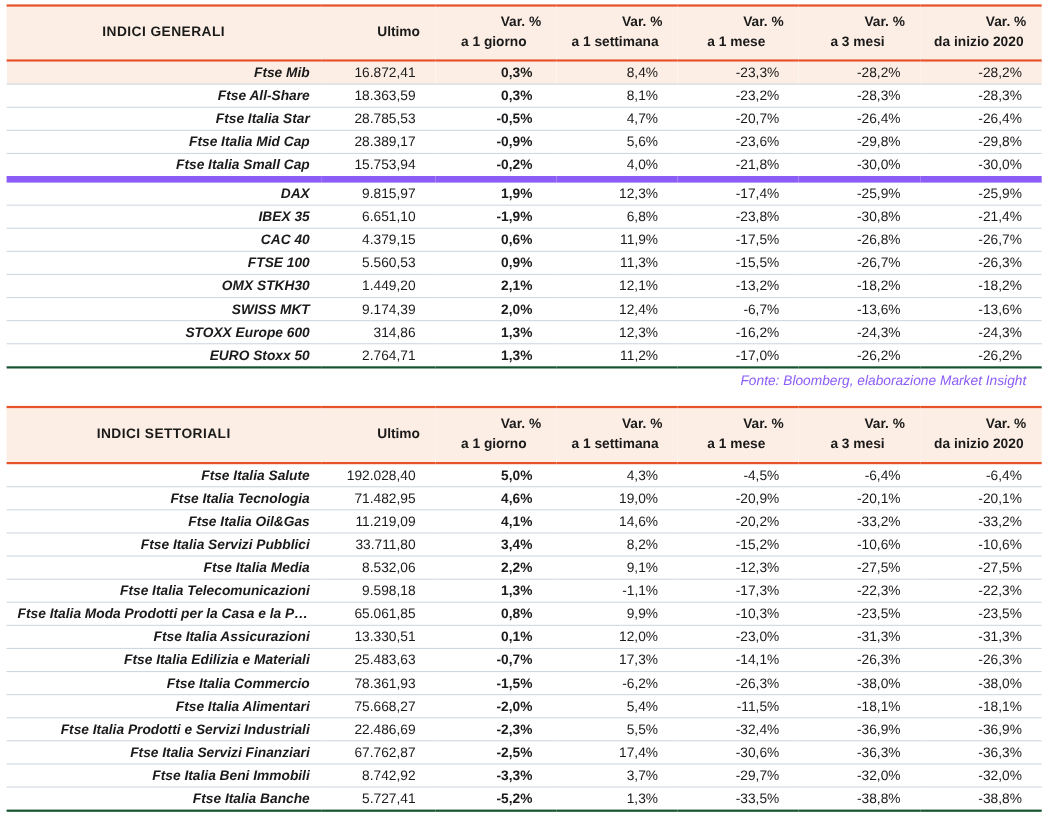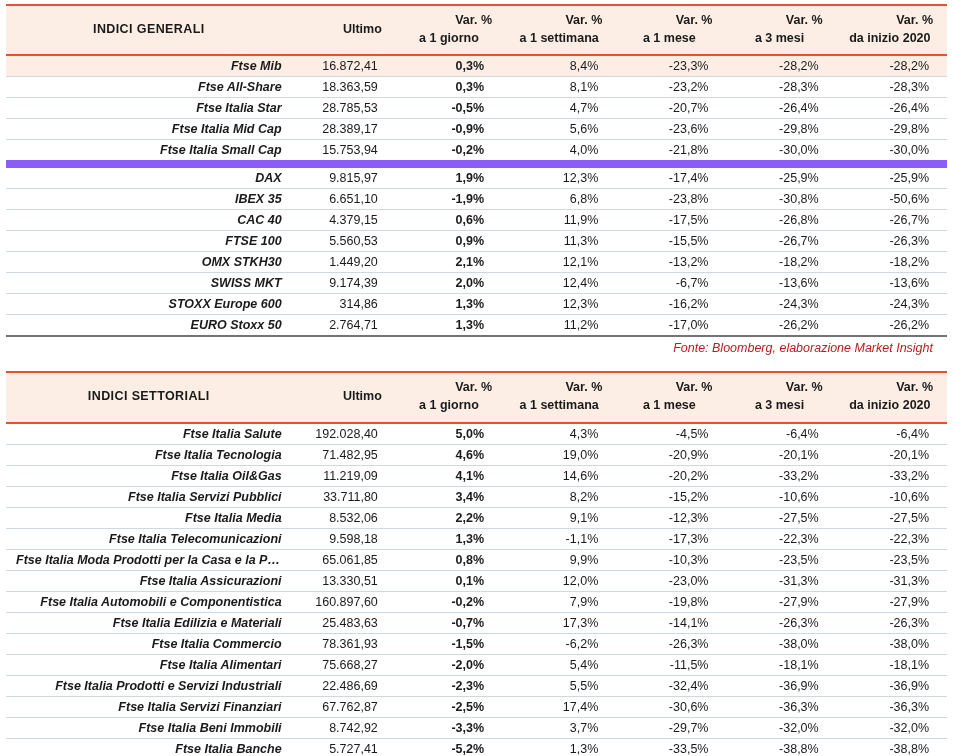--- a/index.html
+++ b/index.html
@@ -69,30 +69,30 @@
   }
   tbody td.num {
     text-align: right;
     padding-right: 18px;
   }
   tbody td.num.bold {
     font-weight: bold;
     padding-right: 22px;
   }
   tbody tr.grp-end td {
-    border-bottom: 8px solid #8b5cf6;
+    border-bottom: 6px solid #8b5cf6;
   }
   tbody tr.last-row td {
-    border-bottom: 2px solid #737373;
+    border-bottom: 2px solid #14532d;
   }
   .source {
     text-align: right;
     font-style: italic;
     font-size: 12.5px;
-    color: #b91c1c;
+    color: #8b5cf6;
     padding: 4px 14px 0 0;
   }
   .spacer { height: 16px; }
 </style>
 </head>
 <body>
 
 <div class="page">
   <div id="tables-root">
       <div>
@@ -190,21 +190,21 @@
               <td class="num">-25,9%</td>
               <td class="num">-25,9%</td>
             </tr>
             <tr>
               <td class="name">IBEX 35</td>
               <td class="num">6.651,10</td>
               <td class="num bold">-1,9%</td>
               <td class="num">6,8%</td>
               <td class="num">-23,8%</td>
               <td class="num">-30,8%</td>
-              <td class="num">-50,6%</td>
+              <td class="num">-21,4%</td>
             </tr>
             <tr>
               <td class="name">CAC 40</td>
               <td class="num">4.379,15</td>
               <td class="num bold">0,6%</td>
               <td class="num">11,9%</td>
               <td class="num">-17,5%</td>
               <td class="num">-26,8%</td>
               <td class="num">-26,7%</td>
             </tr>
@@ -365,29 +365,20 @@
             <tr>
               <td class="name">Ftse Italia Assicurazioni</td>
               <td class="num">13.330,51</td>
               <td class="num bold">0,1%</td>
               <td class="num">12,0%</td>
               <td class="num">-23,0%</td>
               <td class="num">-31,3%</td>
               <td class="num">-31,3%</td>
             </tr>
             <tr>
-              <td class="name">Ftse Italia Automobili e Componentistica</td>
-              <td class="num">160.897,60</td>
-              <td class="num bold">-0,2%</td>
-              <td class="num">7,9%</td>
-              <td class="num">-19,8%</td>
-              <td class="num">-27,9%</td>
-              <td class="num">-27,9%</td>
-            </tr>
-            <tr>
               <td class="name">Ftse Italia Edilizia e Materiali</td>
               <td class="num">25.483,63</td>
               <td class="num bold">-0,7%</td>
               <td class="num">17,3%</td>
               <td class="num">-14,1%</td>
               <td class="num">-26,3%</td>
               <td class="num">-26,3%</td>
             </tr>
             <tr>
               <td class="name">Ftse Italia Commercio</td>

